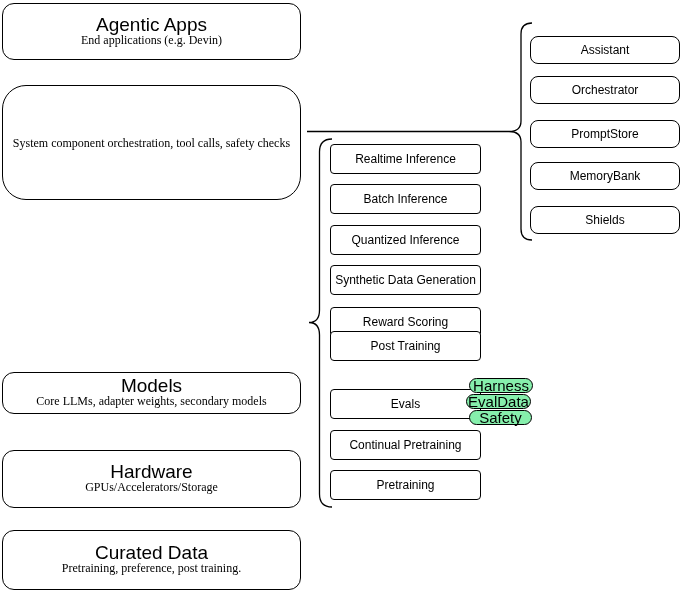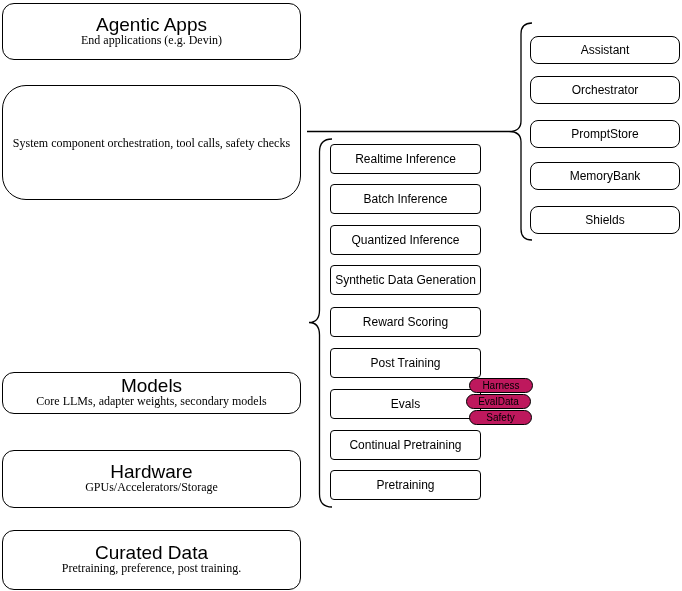--- a/index.html
+++ b/index.html
@@ -61,27 +61,27 @@
     left: 530px;
     width: 150px;
     height: 28px;
     border-radius: 8px;
     font-size: 12px;
   }
   .pill {
     position: absolute;
     box-sizing: border-box;
     border: 1.3px solid #000000;
-    background: #be185d;
+    background: #86efac;
     border-radius: 8px;
     height: 15px;
     display: flex;
     align-items: center;
     justify-content: center;
-    font-size: 10px;
+    font-size: 15px;
     line-height: 13px;
   }
 </style>
 </head>
 <body>
 
 <div class="canvas">
 
   <svg class="connectors" viewBox="0 0 682 591" xmlns="http://www.w3.org/2000/svg">
     <path d="M 307 131.5 L 509 131.5" stroke="#000000" stroke-width="1.3" fill="none"></path>
@@ -112,21 +112,21 @@
   <div class="box lbox" style="top:530px;height:60px;">
     <div class="title">Curated Data</div>
     <div class="subtitle">Pretraining, preference, post training.</div>
   </div>
 
   <div class="box mbox" style="top:144px;">Realtime Inference</div>
   <div class="box mbox" style="top:184px;">Batch Inference</div>
   <div class="box mbox" style="top:225px;">Quantized Inference</div>
   <div class="box mbox" style="top:307px;">Reward Scoring</div>
   <div class="box mbox" style="top:265px;">Synthetic Data Generation</div>
-  <div class="box mbox" style="top:348px;">Post Training</div>
+  <div class="box mbox" style="top:331px;">Post Training</div>
   <div class="box mbox" style="top:389px;">Evals</div>
   <div class="box mbox" style="top:430px;">Continual Pretraining</div>
   <div class="box mbox" style="top:470px;">Pretraining</div>
 
   <div class="pill" style="left:469px;top:378px;width:64px;">Harness</div>
   <div class="pill" style="left:466px;top:394px;width:65px;">EvalData</div>
   <div class="pill" style="left:469px;top:410px;width:63px;">Safety</div>
 
   <div class="box rbox" style="top:36px;">Assistant</div>
   <div class="box rbox" style="top:76px;">Orchestrator</div>

